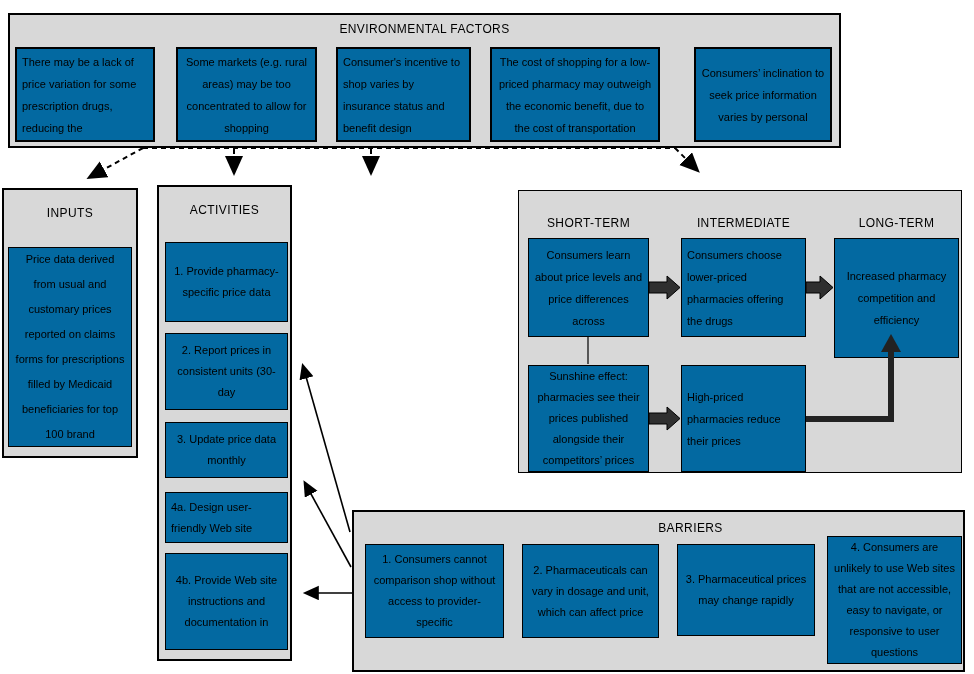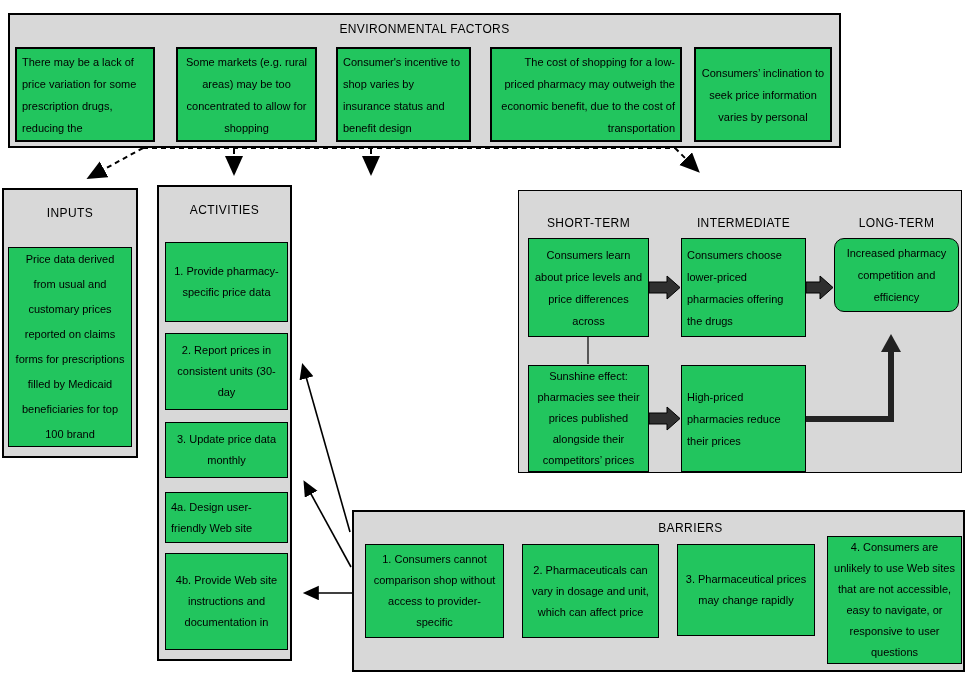--- a/index.html
+++ b/index.html
@@ -2,40 +2,40 @@
 <html><head>
 <meta charset="utf-8">
 <style>
   html,body { margin:0; padding:0; background:#fff; }
   body { font-family:"Liberation Sans", sans-serif; color:#000; }
   .canvas { position:relative; width:974px; height:674px; background:#fff; overflow:hidden; }
   .panel { position:absolute; background:#d8d8d8; border:2px solid #000; box-sizing:border-box; }
   .panel.thin { border-width:1px; }
   .panel-title { position:absolute; left:0; width:100%; text-align:center; font-size:12px; letter-spacing:0.4px; }
   .col-title { position:absolute; text-align:center; font-size:12px; letter-spacing:0.4px; }
-  .box { position:absolute; background:#22c55e; border:1px solid #000; box-sizing:border-box;
+  .box { position:absolute; background:#0369a1; border:1px solid #000; box-sizing:border-box;
          display:flex; align-items:center; justify-content:center;
          font-size:11px; line-height:21px; text-align:center; padding:2px 5px; }
   .box.ta-left { text-align:left; }
   .box.lh25 { line-height:25px; }
   .box.lh22 { line-height:22px; }
   .box.b2 { border-width:2px; }
   svg.connectors { position:absolute; left:0; top:0; pointer-events:none; }
 </style>
 </head>
 <body>
 
 <div class="canvas">
 
   <div class="panel" style="left:8px; top:5px; width:833px; height:135px;margin-top:8px;">
     <div class="panel-title" style="top:7px;">ENVIRONMENTAL FACTORS</div>
     <div class="box b2 ta-left lh22" style="left:5px; top:32px; width:140px; height:95px;">There may be a lack of price variation for some prescription drugs, reducing the</div>
     <div class="box b2 lh22" style="left:166px; top:32px; width:141px; height:95px;">Some markets (e.g. rural areas) may be too concentrated to allow for shopping</div>
     <div class="box b2 ta-left lh22" style="left:326px; top:32px; width:135px; height:95px;">Consumer's incentive to shop varies by insurance status and benefit design</div>
-    <div class="box b2 lh22" style="left:480px; top:32px; width:192px; height:95px;text-align:right;">The cost of shopping for a low-priced pharmacy may outweigh the economic benefit, due to the cost of transportation</div>
+    <div class="box b2 lh22" style="left:480px; top:32px; width:170px; height:95px;">The cost of shopping for a low-priced pharmacy may outweigh the economic benefit, due to the cost of transportation</div>
     <div class="box b2 lh22" style="left:684px; top:32px; width:138px; height:95px;">Consumers’ inclination to seek price information varies by personal</div>
   </div>
 
   <div class="panel" style="left:2px; top:188px; width:136px; height:270px;">
     <div class="panel-title" style="top:16px;">INPUTS</div>
     <div class="box lh25" style="left:4px; top:57px; width:124px; height:200px;">Price data derived from usual and customary prices reported on claims forms for prescriptions filled by Medicaid beneficiaries for top 100 brand</div>
   </div>
 
   <div class="panel" style="left:157px; top:185px; width:135px; height:476px;">
     <div class="panel-title" style="top:16px;">ACTIVITIES</div>
@@ -51,21 +51,21 @@
     <div class="col-title" style="left:9px; top:25px; width:121px;">SHORT-TERM</div>
     <div class="col-title" style="left:162px; top:25px; width:125px;">INTERMEDIATE</div>
     <div class="col-title" style="left:315px; top:25px; width:125px;">LONG-TERM</div>
 
     <div class="box ta-left lh22" style="left:9px; top:47px; width:121px; height:99px;text-align:center;">Consumers learn about price levels and price differences across</div>
     <div class="box" style="left:9px; top:174px; width:121px; height:107px;">Sunshine effect: pharmacies see their prices published alongside their competitors’ prices</div>
 
     <div class="box ta-left lh22" style="left:162px; top:47px; width:125px; height:99px;">Consumers choose  lower-priced pharmacies offering the drugs</div>
     <div class="box ta-left lh22" style="left:162px; top:174px; width:125px; height:107px;">High-priced pharmacies reduce their prices</div>
 
-    <div class="box lh22" style="left:315px; top:47px; width:125px; height:74px;border-radius:10px;">Increased pharmacy competition and efficiency</div>
+    <div class="box lh22" style="left:315px; top:47px; width:125px; height:120px;">Increased pharmacy competition and efficiency</div>
   </div>
 
   <div class="panel" style="left:352px; top:510px; width:613px; height:162px;">
     <div class="panel-title" style="top:9px;padding-left:32px;">BARRIERS</div>
     <div class="box" style="left:11px; top:32px; width:139px; height:94px;">1. Consumers cannot comparison shop without access to provider-specific</div>
     <div class="box" style="left:168px; top:32px; width:137px; height:94px;">2. Pharmaceuticals can vary in dosage and unit, which can affect price</div>
     <div class="box" style="left:323px; top:32px; width:138px; height:92px;">3. Pharmaceutical prices may change rapidly</div>
     <div class="box" style="left:473px; top:24px; width:135px; height:128px;">4. Consumers are unlikely to use Web sites that are not accessible, easy to navigate, or responsive to user questions</div>
   </div>
 

